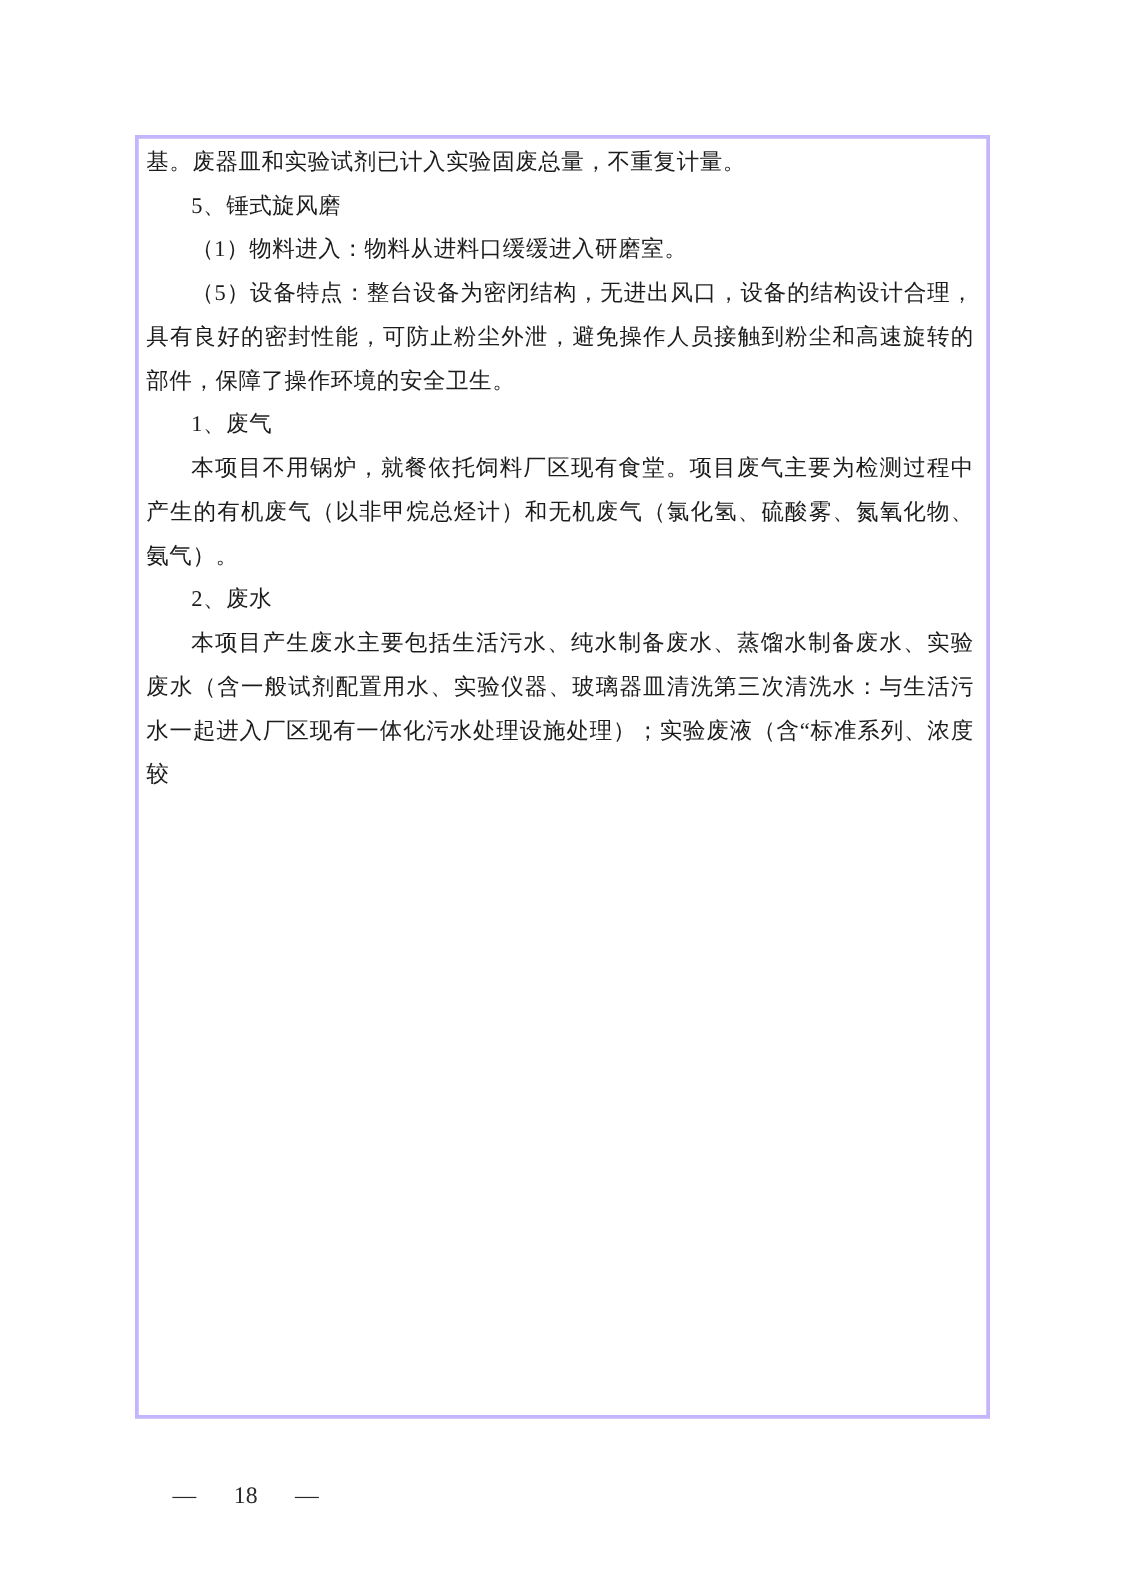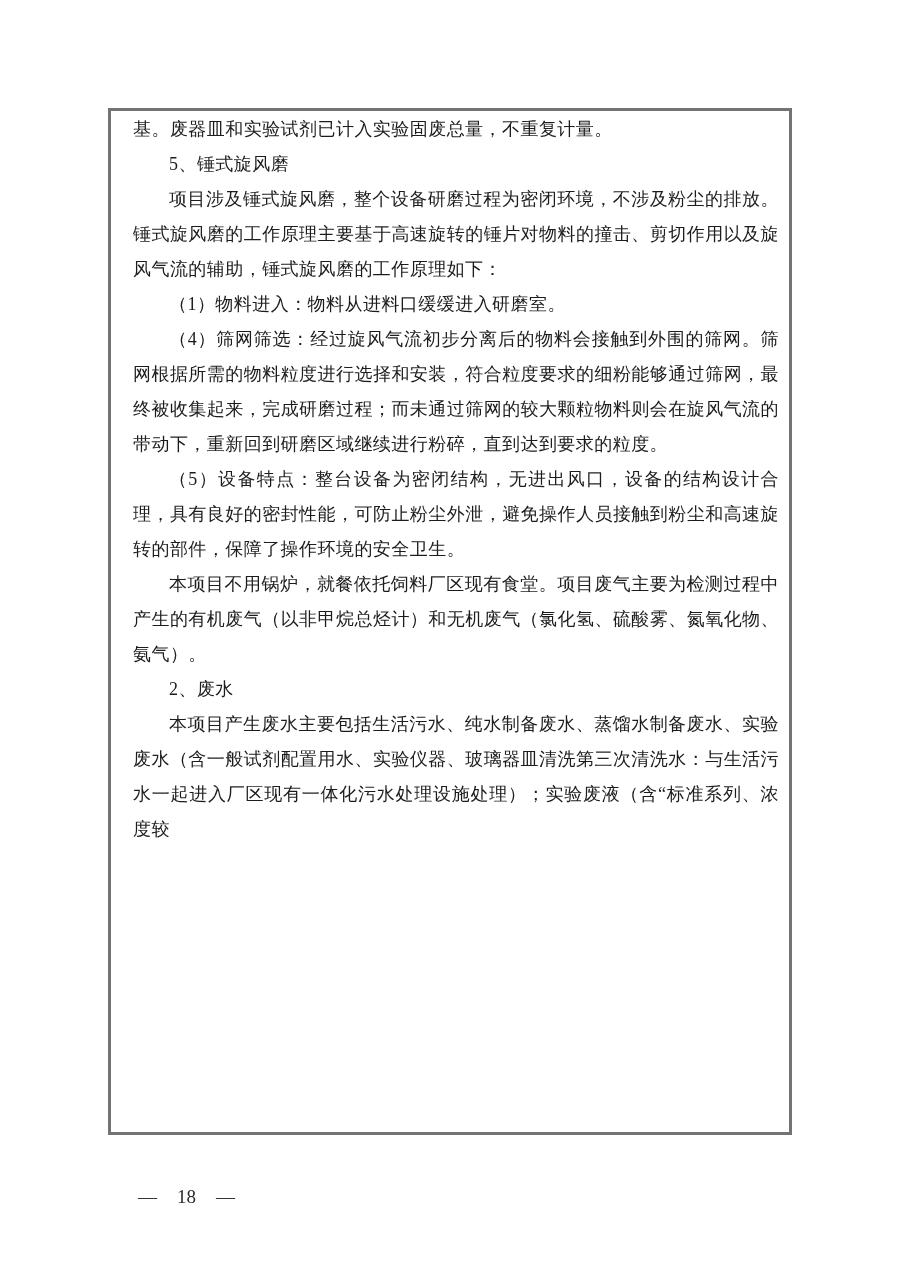--- a/index.html
+++ b/index.html
@@ -15,22 +15,22 @@
     color: #1a1a1a;
     overflow: hidden;
   }
   .content-frame {
     position: absolute;
     left: 108px;
     top: 108px;
     width: 684px;
     height: 1027px;
     box-sizing: border-box;
-    border: 3px solid #737373;
-    padding: 1px 10px 0 22px;
+    border: 3px solid #c4b5fd;
+    padding: 1px 10px 0 6px;
     background: #ffffff;
   }
   .para {
     margin: 0;
     font-size: 18px;
     line-height: 35px;
     letter-spacing: 0.45px;
     text-align: justify;
     color: #1c1c1c;
   }
@@ -46,33 +46,32 @@
     top: 1186px;
     font-size: 19px;
     color: #2a2a2a;
     display: flex;
     align-items: center;
   }
   .page-footer .dash {
     letter-spacing: 0;
   }
   .page-footer .page-num {
-    margin: 0 20px;
+    margin: 0 30px;
   }
 </style>
 </head>
 <body>
 
 <div class="content-frame">
     <p class="para">基。废器皿和实验试剂已计入实验固废总量，不重复计量。</p>
     <p class="para indent">5、锤式旋风磨</p>
-    <p class="para indent">项目涉及锤式旋风磨，整个设备研磨过程为密闭环境，不涉及粉尘的排放。锤式旋风磨的工作原理主要基于高速旋转的锤片对物料的撞击、剪切作用以及旋风气流的辅助，锤式旋风磨的工作原理如下：</p>
     <p class="para indent">（1）物料进入：物料从进料口缓缓进入研磨室。</p>
-    <p class="para indent">（4）筛网筛选：经过旋风气流初步分离后的物料会接触到外围的筛网。筛网根据所需的物料粒度进行选择和安装，符合粒度要求的细粉能够通过筛网，最终被收集起来，完成研磨过程；而未通过筛网的较大颗粒物料则会在旋风气流的带动下，重新回到研磨区域继续进行粉碎，直到达到要求的粒度。</p>
     <p class="para indent">（5）设备特点：整台设备为密闭结构，无进出风口，设备的结构设计合理，具有良好的密封性能，可防止粉尘外泄，避免操作人员接触到粉尘和高速旋转的部件，保障了操作环境的安全卫生。</p>
+    <p class="para indent">1、废气</p>
     <p class="para indent">本项目不用锅炉，就餐依托饲料厂区现有食堂。项目废气主要为检测过程中产生的有机废气（以非甲烷总烃计）和无机废气（氯化氢、硫酸雾、氮氧化物、氨气）。</p>
     <p class="para indent">2、废水</p>
     <p class="para indent">本项目产生废水主要包括生活污水、纯水制备废水、蒸馏水制备废水、实验废水（含一般试剂配置用水、实验仪器、玻璃器皿清洗第三次清洗水：与生活污水一起进入厂区现有一体化污水处理设施处理）；实验废液（含“标准系列、浓度较</p>
   </div>
 
 <div class="page-footer">
   <span class="dash">—</span>
   <span class="page-num">18</span>
   <span class="dash">—</span>
 </div>

